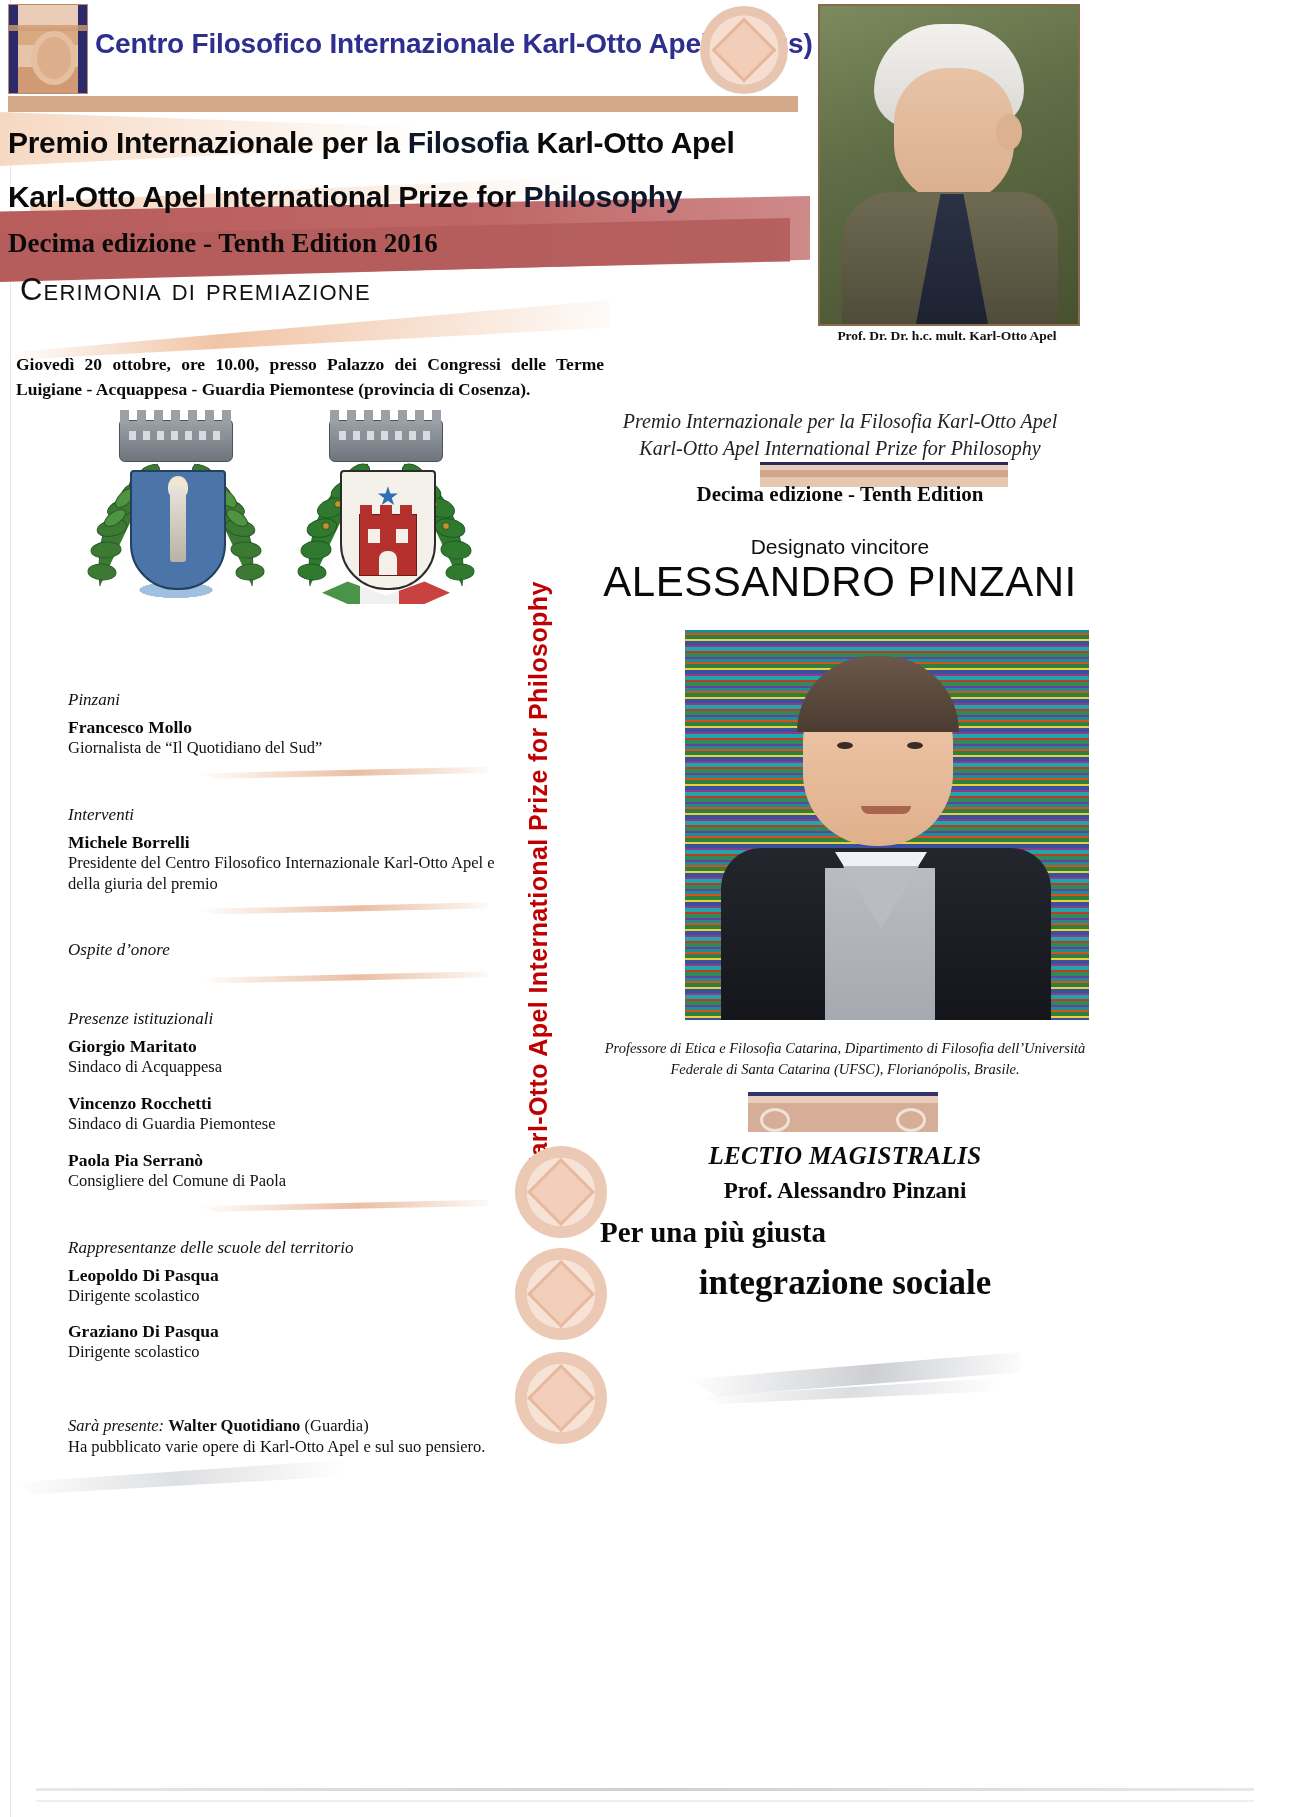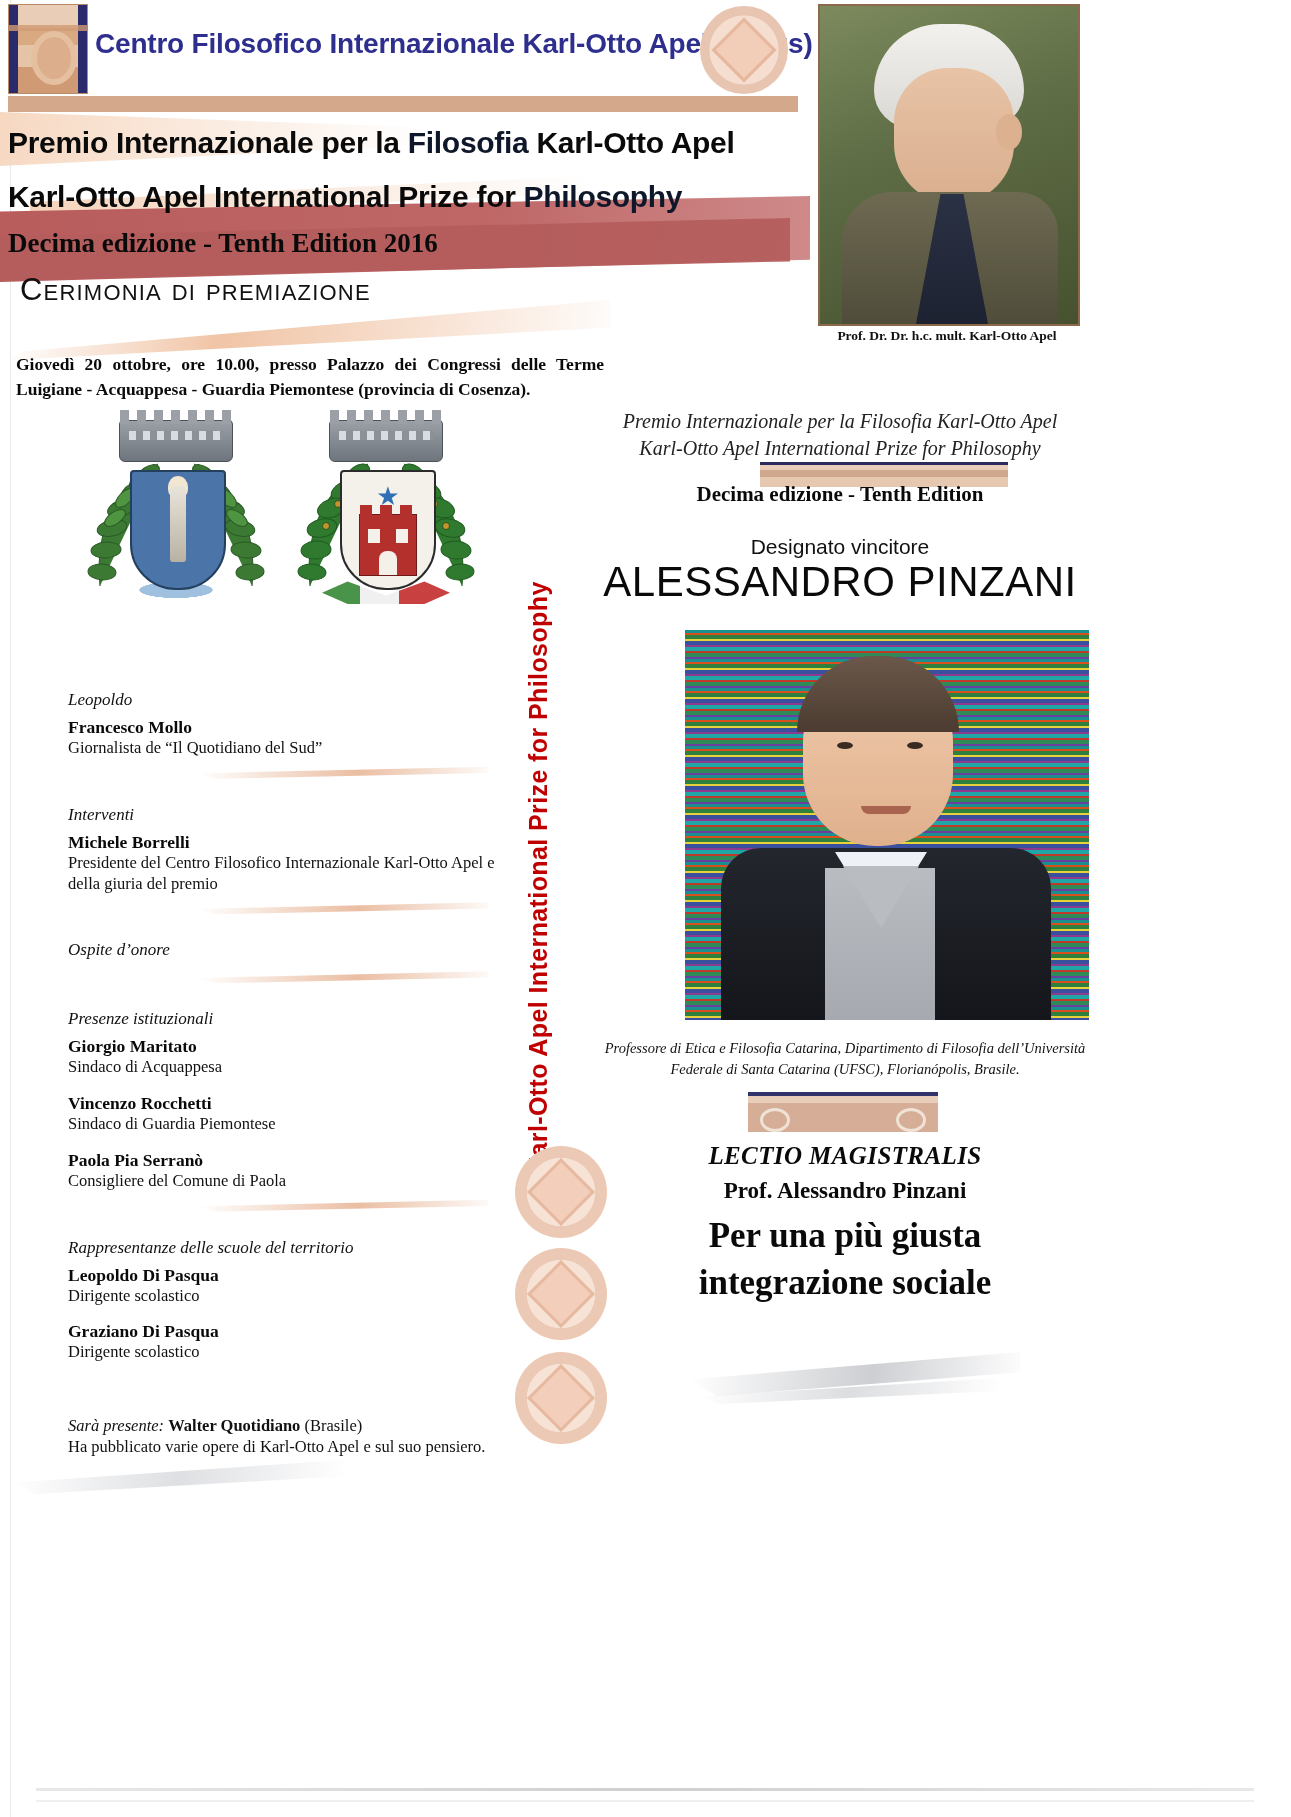--- a/index.html
+++ b/index.html
@@ -170,22 +170,22 @@
     border-top:4px solid #33336b;overflow:hidden;}
   .orn::before{content:"";position:absolute;left:12px;top:12px;width:24px;height:18px;
     border:3px solid #efe2d6;border-radius:50%;}
   .orn::after{content:"";position:absolute;right:12px;top:12px;width:24px;height:18px;
     border:3px solid #efe2d6;border-radius:50%;}
 
   .lectio{position:absolute;left:600px;top:1142px;width:490px;text-align:center;
     font-weight:bold;font-style:italic;font-size:25px;color:#0a0a0a;letter-spacing:.4px;}
   .lect-prof{position:absolute;left:600px;top:1178px;width:490px;text-align:center;
     font-weight:bold;font-size:23px;color:#0a0a0a;}
-  .lect-t1{position:absolute;left:600px;top:1216px;width:490px;text-align:center;
-    font-weight:bold;font-size:35px;color:#0a0a0a;}
+  .lect-t1{position:absolute;left:600px;top:1216px;width:490px;text-align:left;
+    font-weight:bold;font-size:29px;color:#0a0a0a;}
   .lect-t2{position:absolute;left:600px;top:1263px;width:490px;text-align:center;
     font-weight:bold;font-size:35px;color:#0a0a0a;}
 
   
   .prog{position:absolute;left:68px;top:690px;width:440px;}
   .p-sec{font-style:italic;font-size:17px;color:#111;margin:0 0 7px 0;}
   .p-name{font-weight:bold;font-size:17.5px;color:#0a0a0a;line-height:1.2;}
   .p-role{font-size:16.5px;color:#111;line-height:1.26;}
   .p-group{margin-bottom:4px;}
   .p-gap{height:24px;}
@@ -375,21 +375,21 @@
   </div>
   <div class="win-cap">Professore di Etica e Filosofia Catarina, Dipartimento di Filosofia dell’Università Federale di Santa Catarina (UFSC), Florianópolis, Brasile.</div>
 
   <div class="orn"></div>
   <div class="lectio">LECTIO MAGISTRALIS</div>
   <div class="lect-prof">Prof. Alessandro Pinzani</div>
   <div class="lect-t1">Per una più giusta</div>
   <div class="lect-t2">integrazione sociale</div>
 
   <div class="prog" id="program">
-      <div class="p-sec">Leopoldo</div>
+      <div class="p-sec">Pinzani</div>
       <div class="p-group">
         <div class="p-name">Francesco Mollo</div>
         <div class="p-role">Giornalista de “Il Quotidiano del Sud”</div>
       </div>
       <div class="divider">
         <i></i>
       </div>
       <div class="p-gap"></div>
       <div class="p-sec">Interventi</div>
       <div class="p-group">
@@ -437,21 +437,21 @@
       </div>
     </div>
 
   <div class="med m1"></div>
   <div class="med m2"></div>
   <div class="med m3"></div>
 
   <div class="note">
     <div><span class="it">Sarà presente:</span>
       <b>Walter Quotidiano</b>
-      <span>(Brasile)</span></div>
+      <span>(Guardia)</span></div>
     <div>Ha pubblicato varie opere di Karl-Otto Apel e sul suo pensiero.</div>
   </div>
 
   <div class="sw-bot"></div>
   <div class="sw-bot2"></div>
   <div class="sw-left"></div>
   <div class="rule-bot"></div>
   <div class="rule-bot2"></div>
 </div>
 

